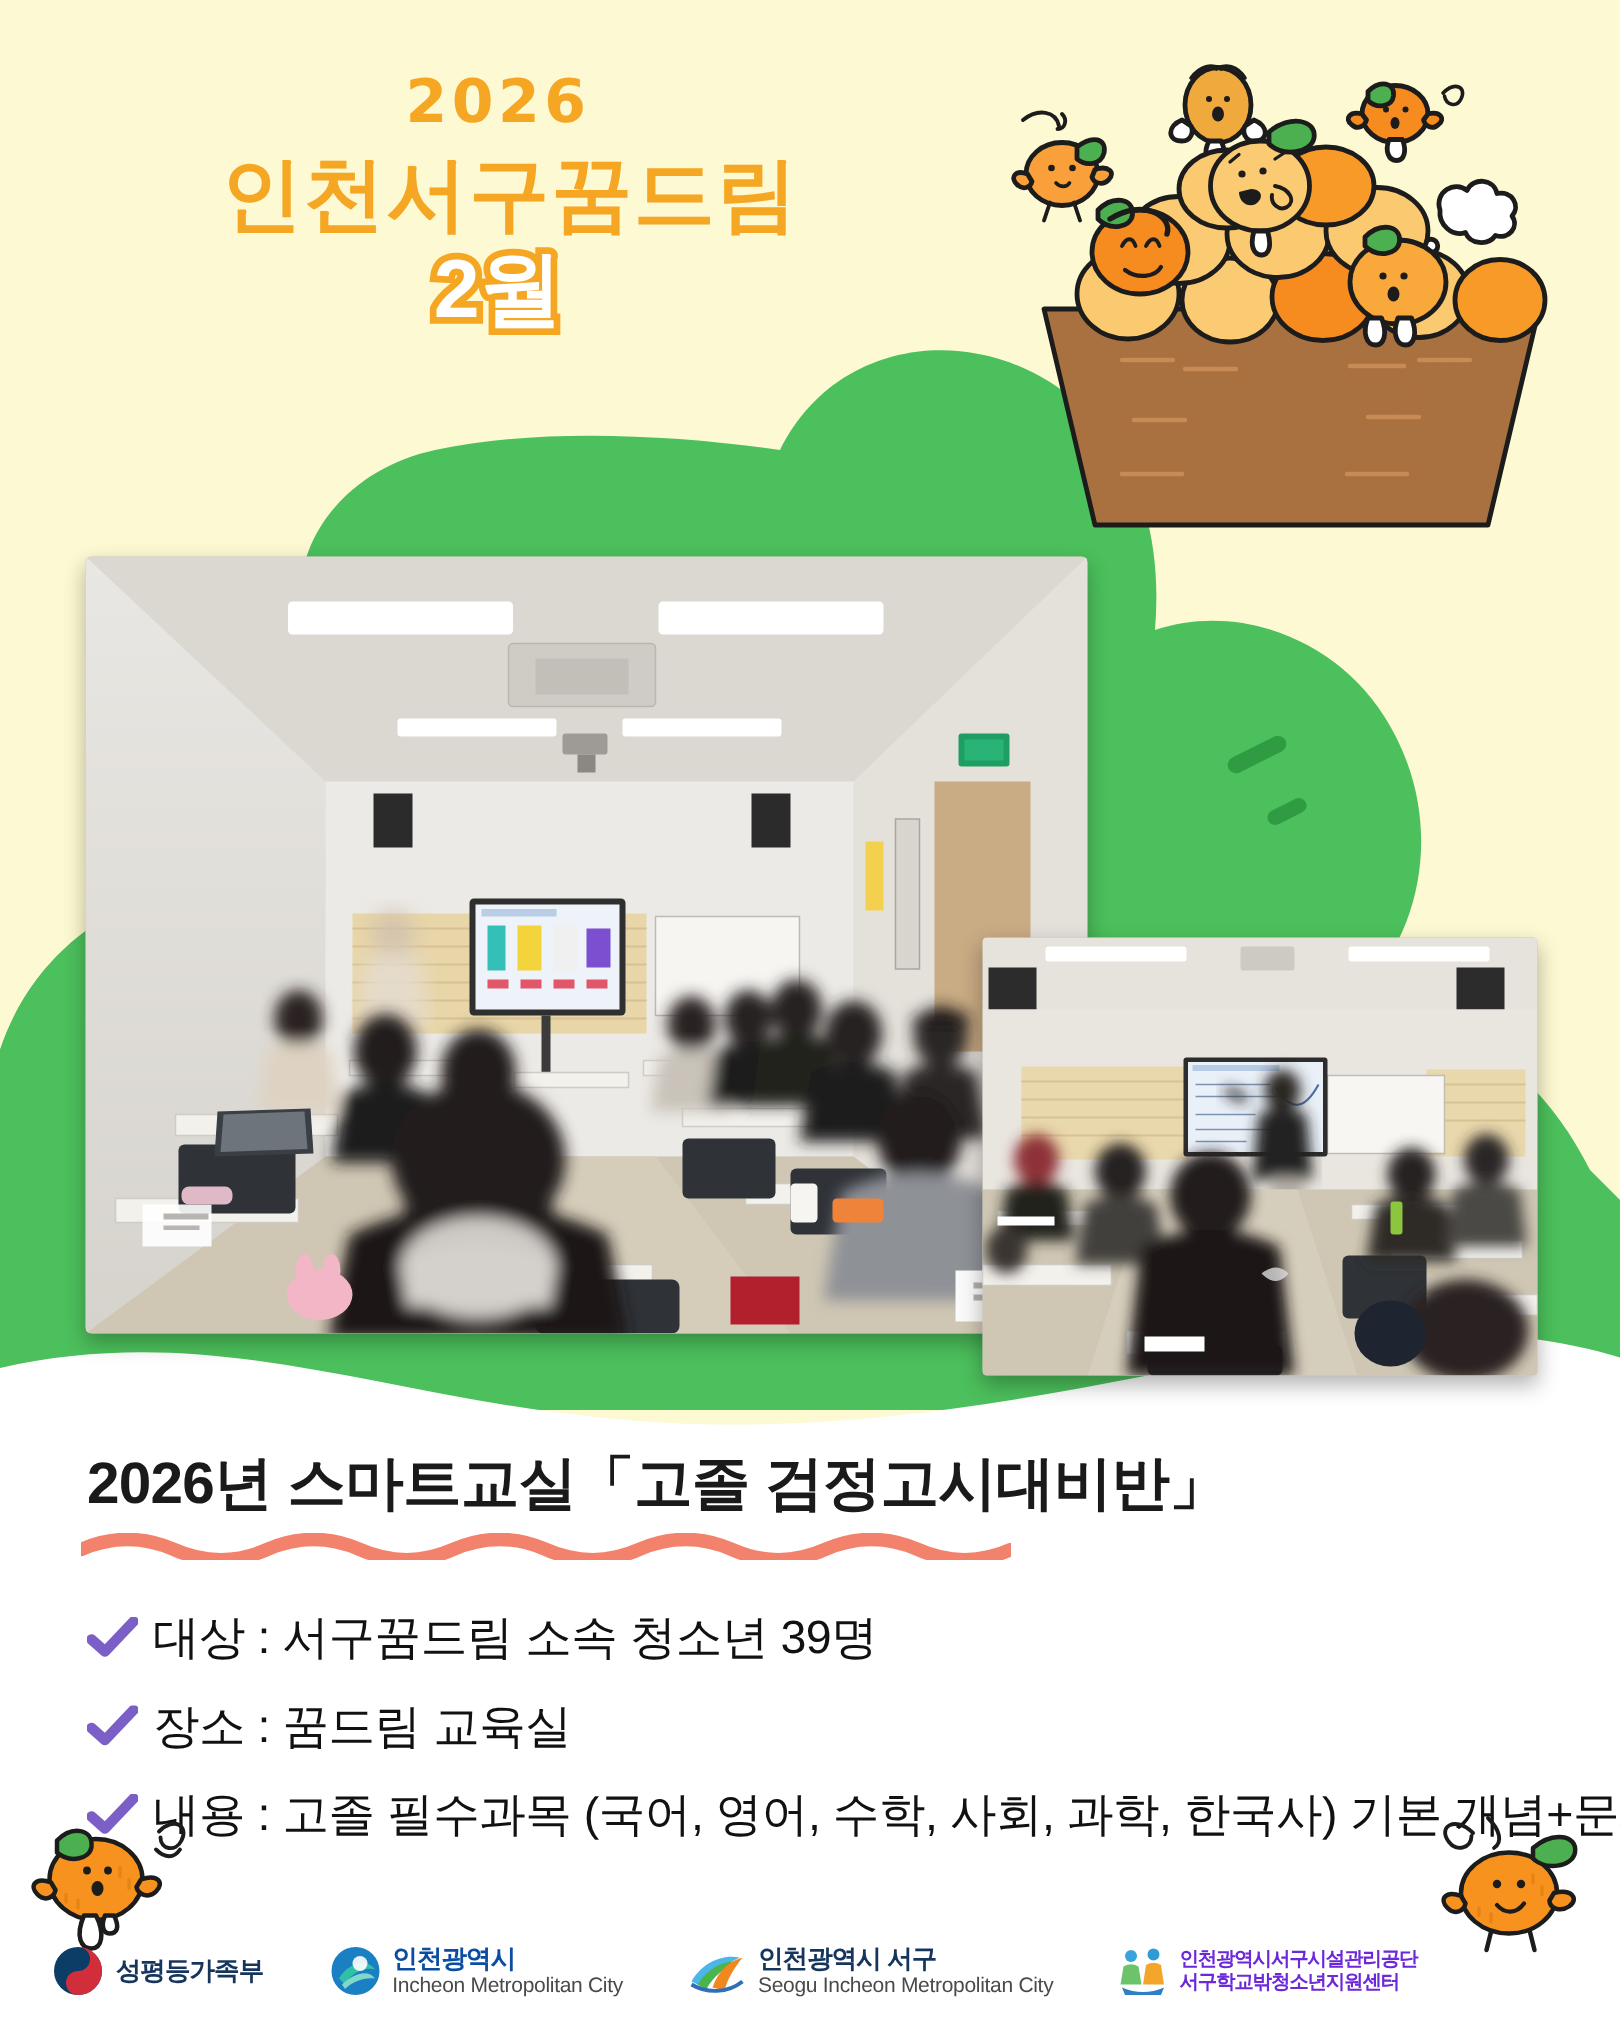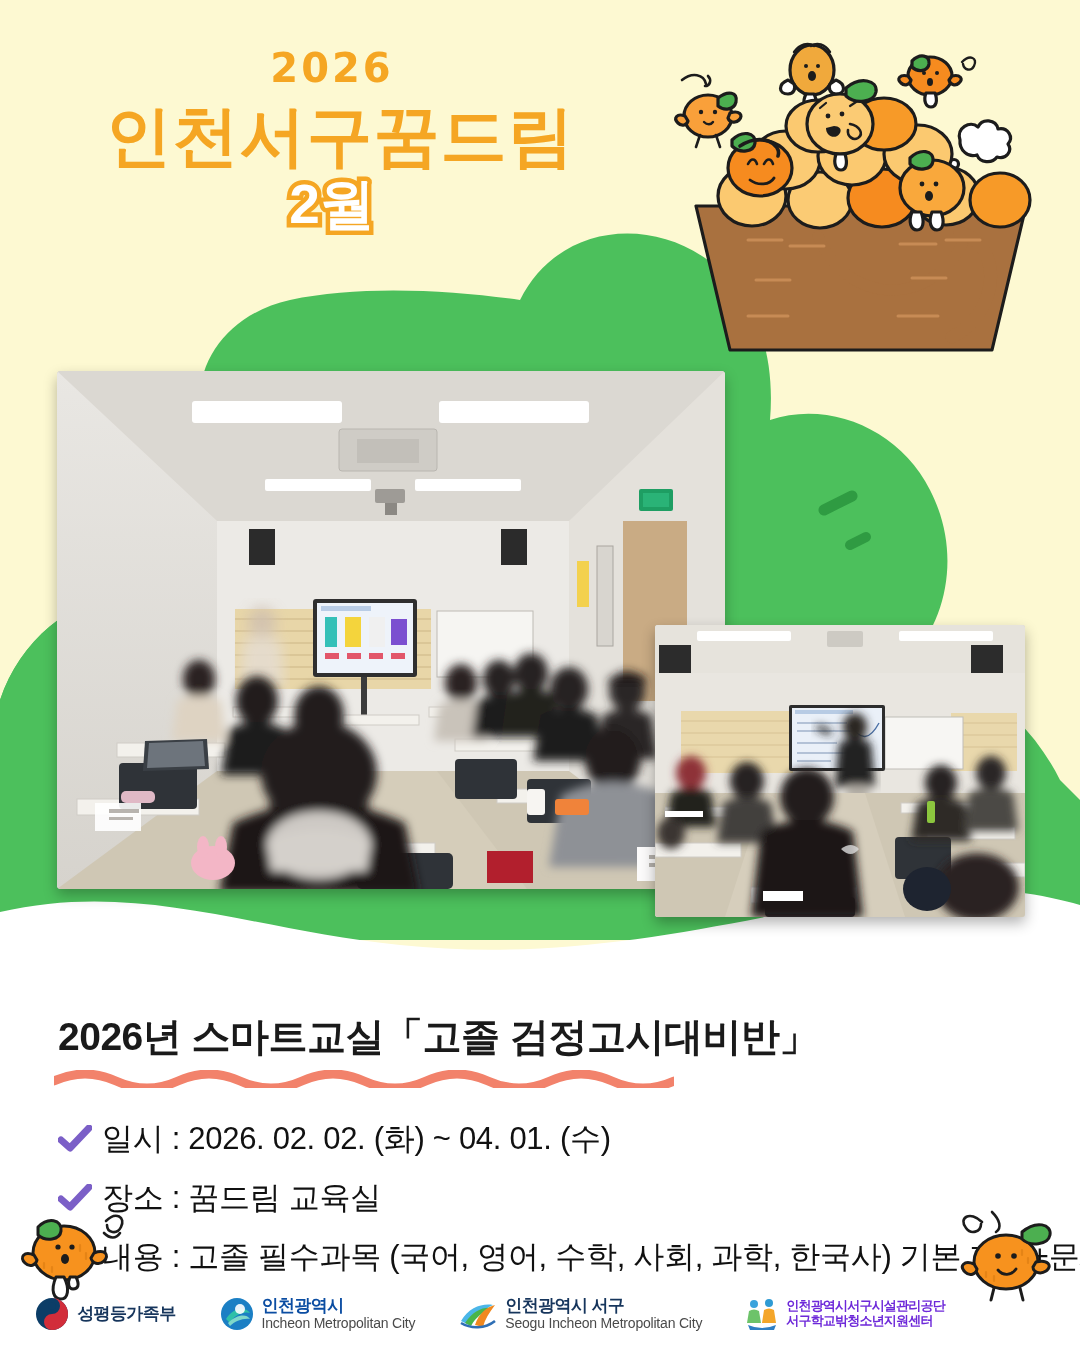--- a/index.html
+++ b/index.html
@@ -43,21 +43,21 @@
     font-size: 40px;
     font-weight: 700;
     color: #f5a623;
     letter-spacing: 3px;
     line-height: 1;
     font-family: "DejaVu Sans", sans-serif;
   }
 
   .org-name {
     margin-top: 14px;
-    font-size: 66px;
+    font-size: 54px;
     font-weight: 700;
     color: #f5a623;
     letter-spacing: 1px;
     line-height: 1.05;
     font-family: "Liberation Sans", sans-serif;
     padding-left: 16px;
   }
 
   .title-row {
     margin-top: 6px;
@@ -124,21 +124,20 @@
     z-index: 8;
   }
 
   .program-title {
     margin-left: 58px;
     font-size: 39px;
     font-weight: 700;
     color: #1a1a1a;
     letter-spacing: -0.5px;
     font-family: "Liberation Sans", sans-serif;
-    margin-top: 48px;
   }
 
   .wavy {
     margin-left: 54px;
     margin-top: 6px;
     width: 620px;
     height: 18px;
   }
 
   .bullets {
@@ -613,21 +612,21 @@
                C206,20 228,20 248,11 C268,2 290,2 310,11 C330,20 352,20 372,11
                C392,2 414,2 434,11 C454,20 476,20 496,11 C516,2 538,2 558,11
                C578,20 600,20 620,11" stroke="#f2826b" stroke-width="9" fill="none" stroke-linecap="round"></path>
     </svg>
 
     <div class="bullets">
       <div class="bullet">
         <svg class="check" viewBox="0 0 34 28" xmlns="http://www.w3.org/2000/svg">
           <path d="M3,15 L12,23 L31,3" stroke="#7b5fc7" stroke-width="7" fill="none" stroke-linecap="round" stroke-linejoin="round"></path>
         </svg>
-        <span class="bullet-text">일시 : 2026. 02. 02. (화) ~ 04. 01. (수)</span>
+        <span class="bullet-text">대상 : 서구꿈드림 소속 청소년 39명</span>
       </div>
       <div class="bullet">
         <svg class="check" viewBox="0 0 34 28" xmlns="http://www.w3.org/2000/svg">
           <path d="M3,15 L12,23 L31,3" stroke="#7b5fc7" stroke-width="7" fill="none" stroke-linecap="round" stroke-linejoin="round"></path>
         </svg>
         <span class="bullet-text">장소 : 꿈드림 교육실</span>
       </div>
       <div class="bullet">
         <svg class="check" viewBox="0 0 34 28" xmlns="http://www.w3.org/2000/svg">
           <path d="M3,15 L12,23 L31,3" stroke="#7b5fc7" stroke-width="7" fill="none" stroke-linecap="round" stroke-linejoin="round"></path>

